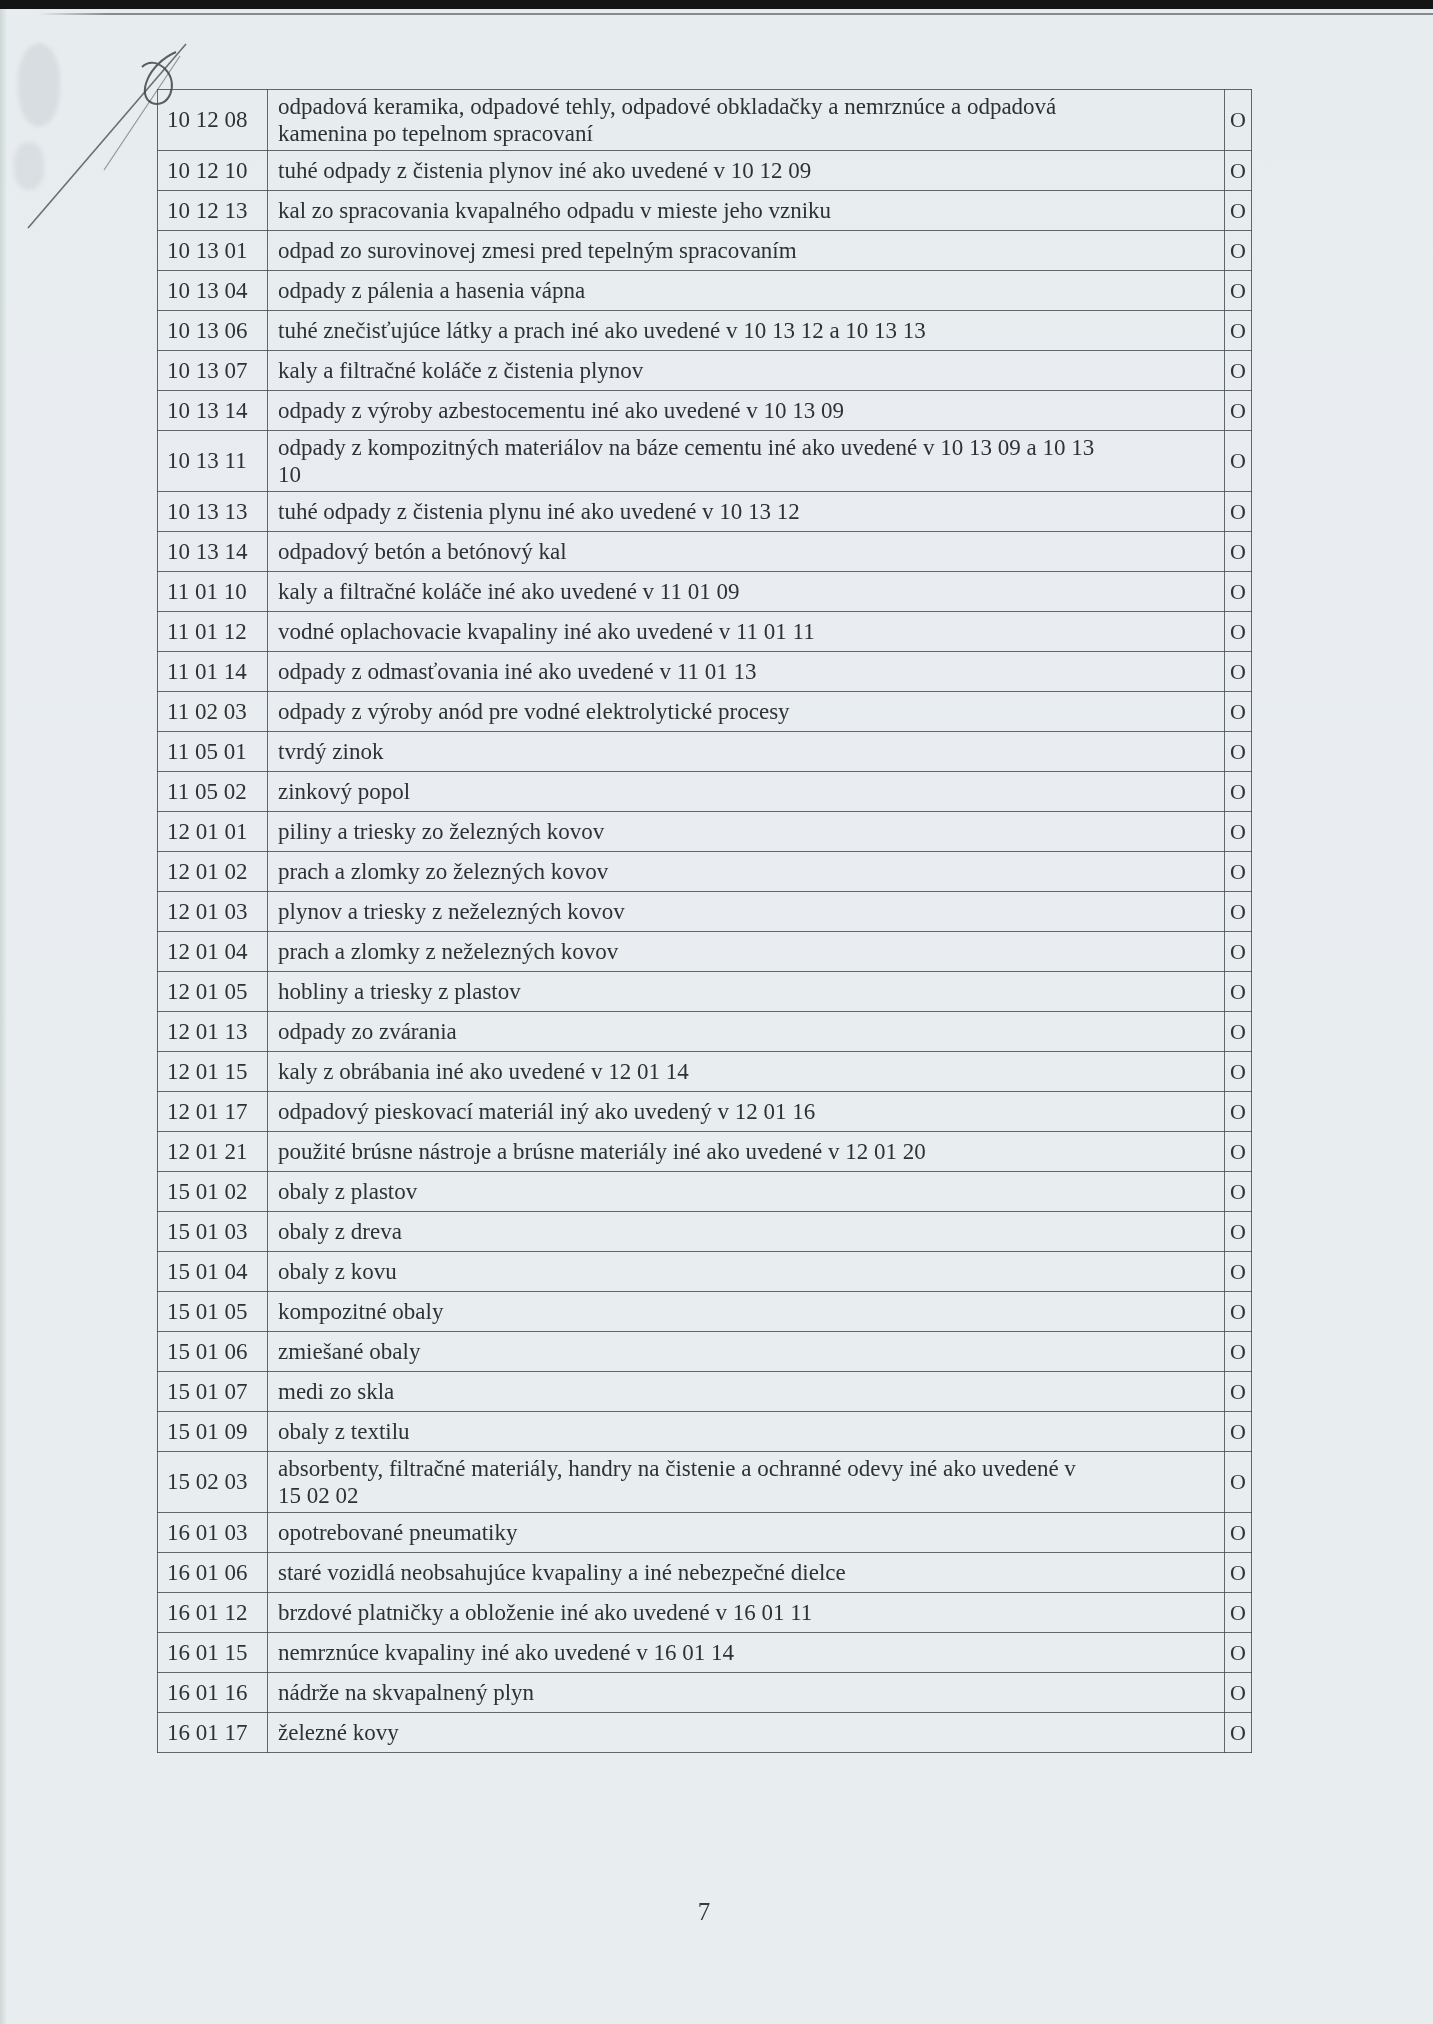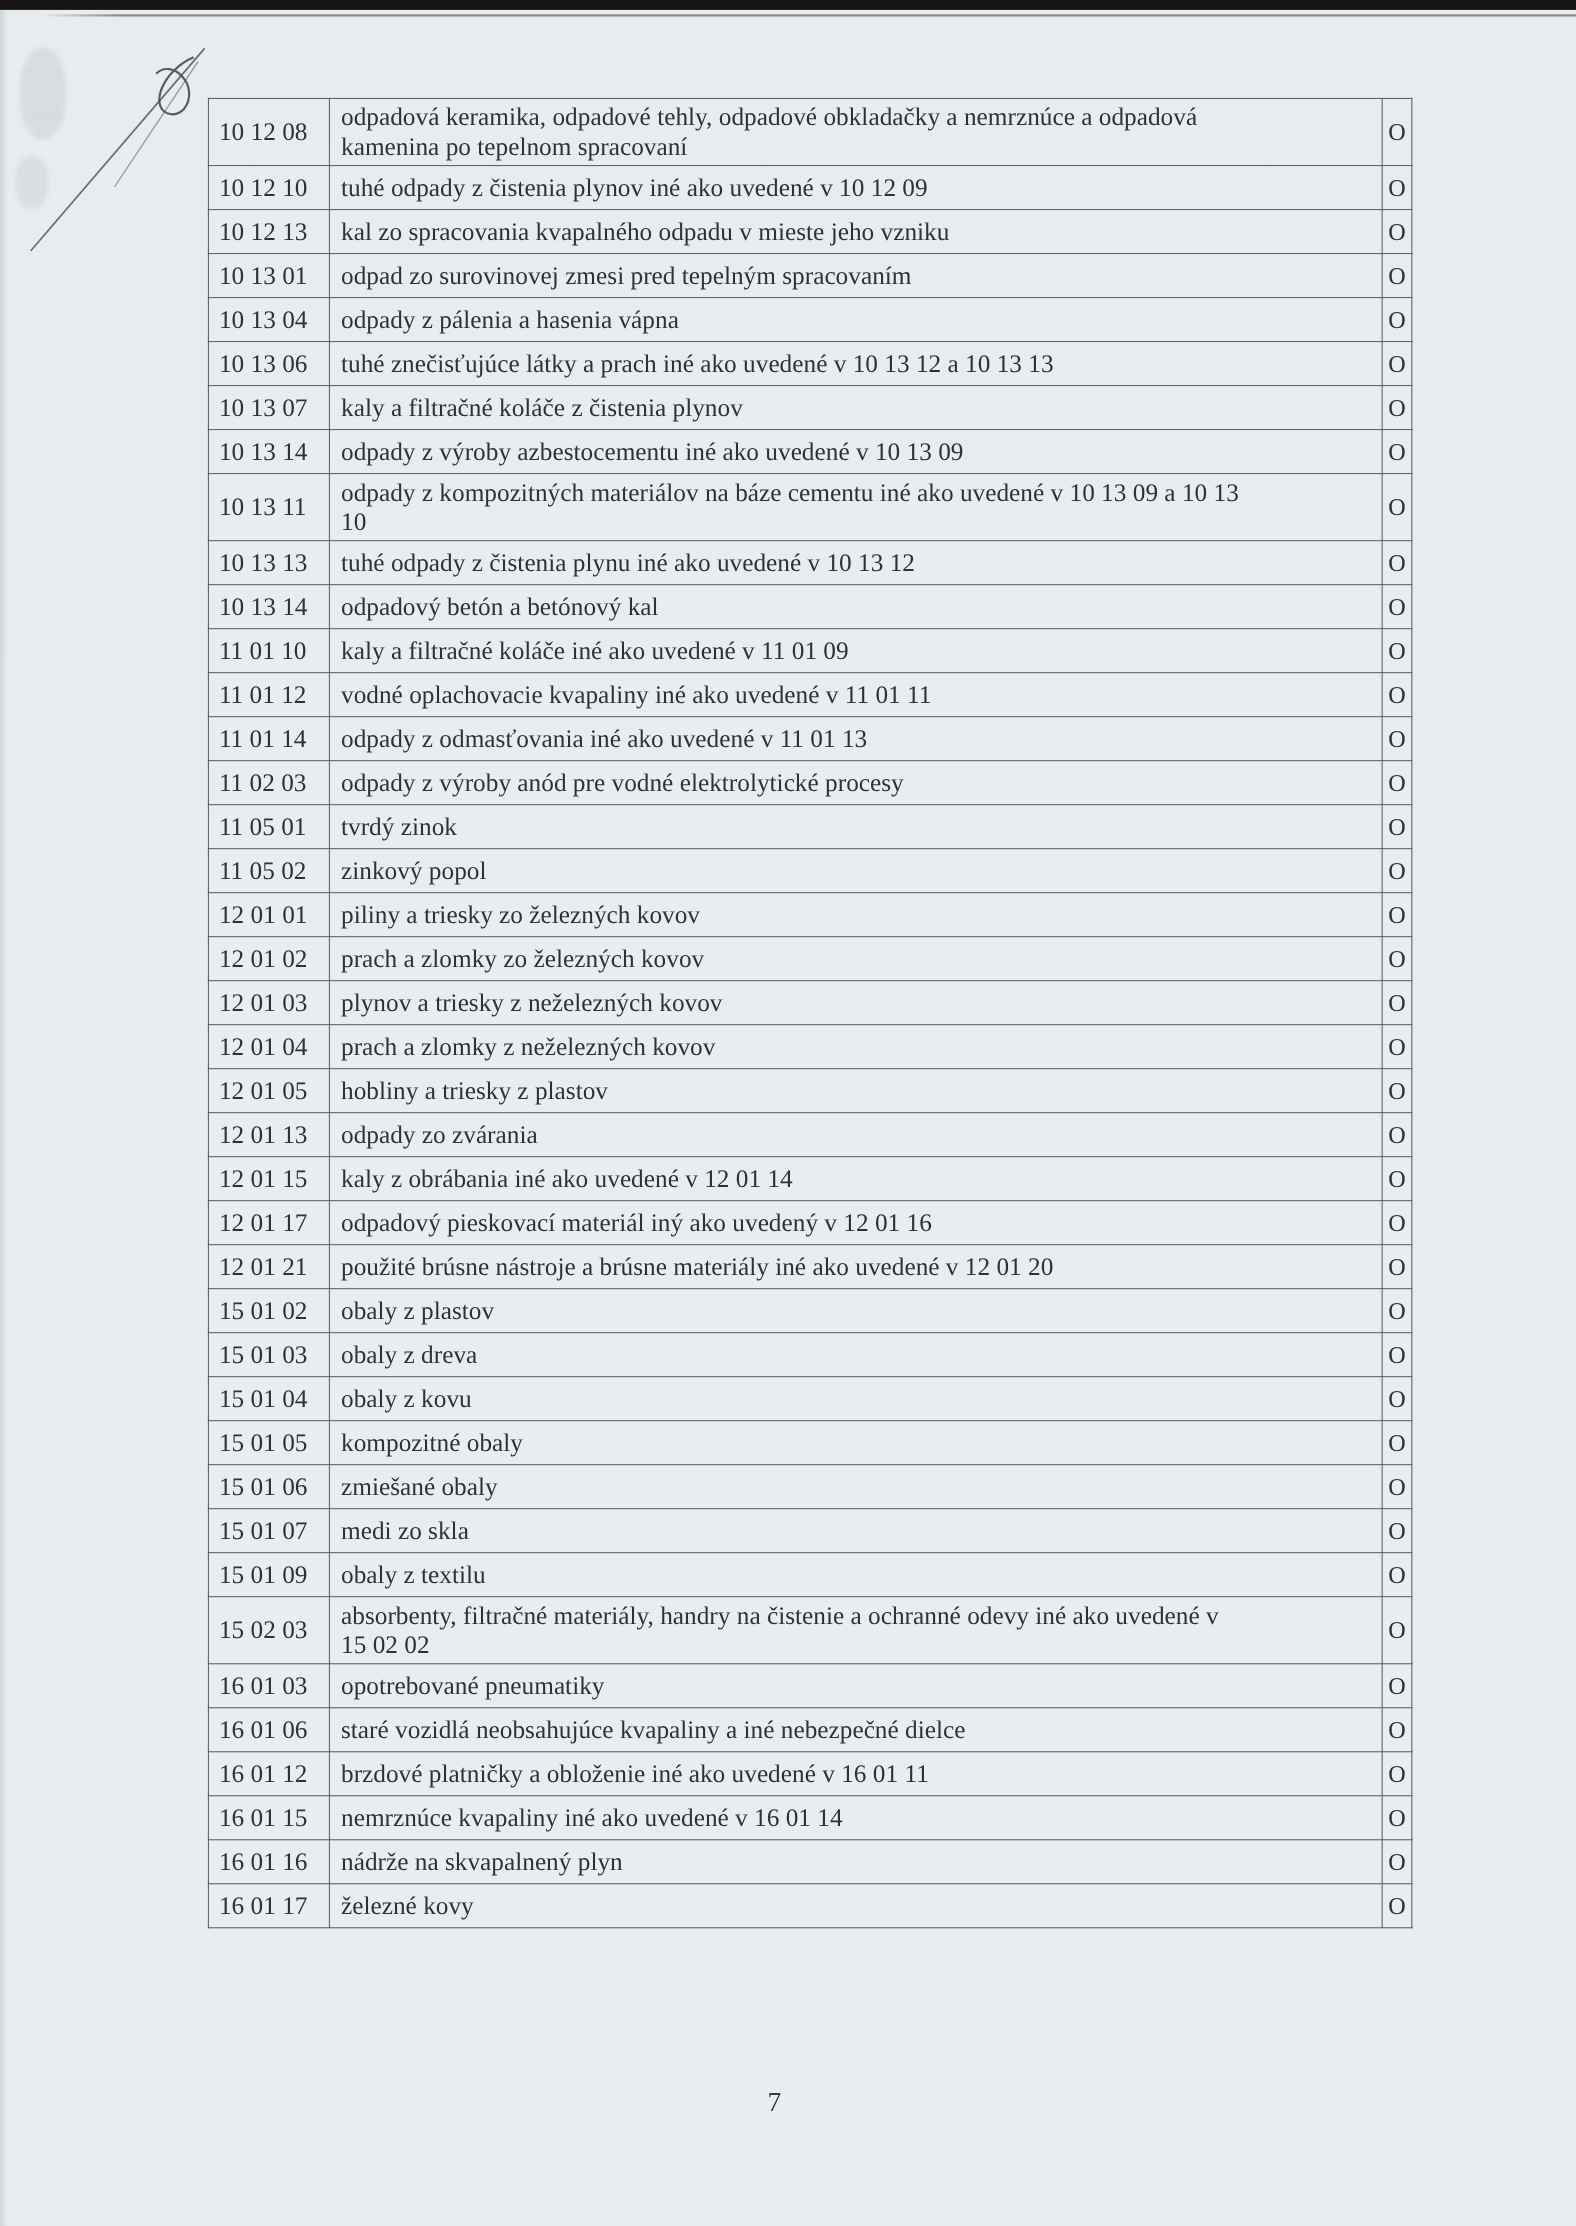--- a/index.html
+++ b/index.html
@@ -19,21 +19,21 @@
   .edge-tint{position:absolute;left:0;top:9px;bottom:0;width:7px;
     background:linear-gradient(90deg,#b7c5bc,rgba(233,237,241,0));opacity:.55;}
   .smudge{position:absolute;border-radius:45%;filter:blur(2px);}
   .s1{left:18px;top:44px;width:42px;height:82px;
     background:repeating-linear-gradient(0deg,rgba(120,128,132,.38) 0 2px,rgba(120,128,132,.12) 2px 4px);opacity:.55;}
   .s2{left:14px;top:142px;width:30px;height:48px;background:rgba(130,138,142,.28);opacity:.5;}
   .pen{position:absolute;left:0;top:0;width:280px;height:280px;pointer-events:none;}
 
   
   table.waste{position:absolute;left:157px;top:89px;width:1094px;
-    border-collapse:collapse;table-layout:fixed;margin-left:32px;}
+    border-collapse:collapse;table-layout:fixed;}
   col.c-code{width:110px}
   col.c-desc{width:957px}
   col.c-cat{width:27px}
   table.waste td{border:1.5px solid rgba(72,80,85,.85);vertical-align:middle;}
   table.waste tr{height:40px;}
   td.code{padding:2px 4px 2px 9px;font-size:23px;white-space:nowrap;color:#2e3235;}
   td.desc{padding:3px 8px 3px 10px;font-size:23px;line-height:27px;white-space:pre-line;color:#2e3235;}
   td.cat{text-align:center;font-size:22px;padding:0;color:#2e3235;}
 
   .pageno{position:absolute;top:1898px;left:157px;width:1094px;text-align:center;

